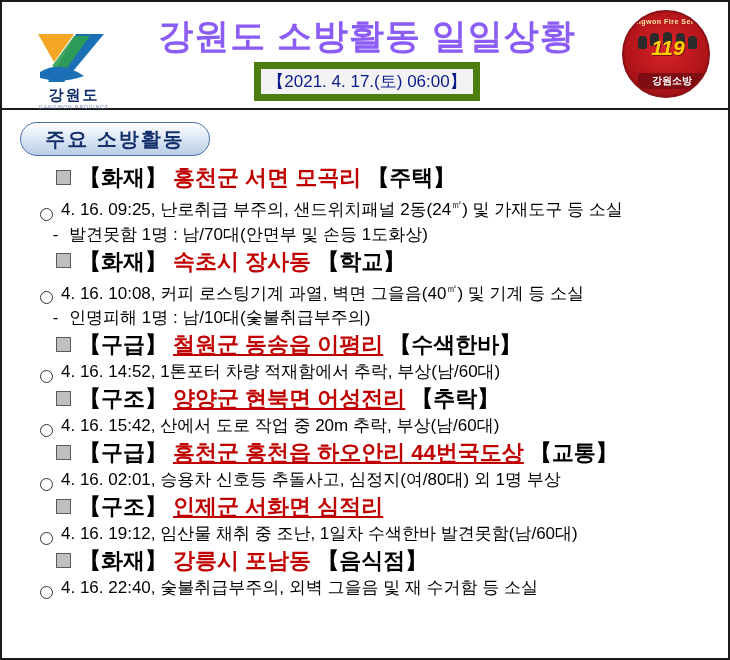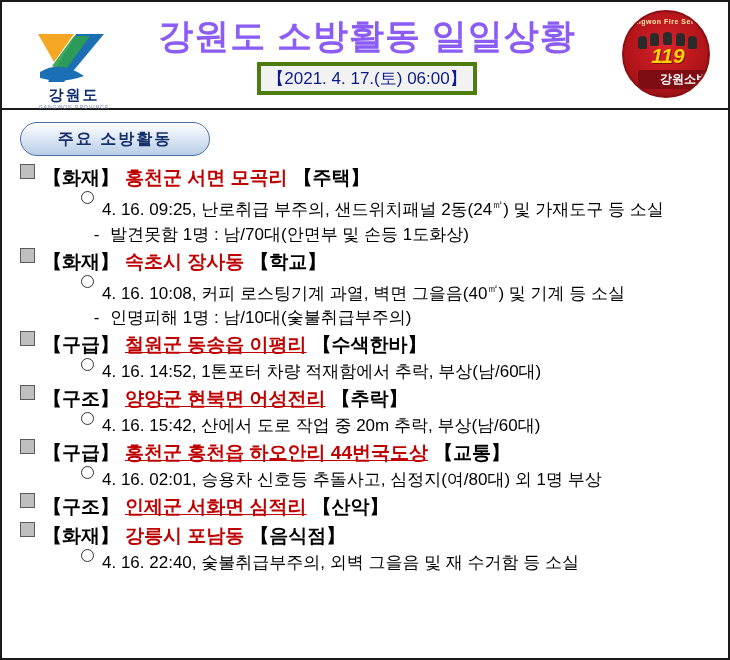--- a/index.html
+++ b/index.html
@@ -80,21 +80,21 @@
     line-height: 48px;
     color: #8b5cf6;
   }
   .doc-date {
     margin-top: 2px;
     display: inline-block;
     font-size: 17px;
     letter-spacing: 0px;
     color: #0a1a8c;
     padding: 1px 6px;
-    border: 4px solid #4d7c0f;
+    border: 7px solid #4d7c0f;
     background: #f2f2f2;
   }
 
   .logo-right {
     position: absolute;
     right: 14px;
     top: 8px;
     width: 92px;
     height: 92px;
   }
@@ -116,42 +116,42 @@
     left: 0;
     width: 88px;
     text-align: center;
     font-size: 7px;
     font-weight: bold;
     color: #ffe9a8;
     letter-spacing: 0.5px;
   }
   .badge-119 {
     position: absolute;
-    top: 32px;
+    top: 24px;
     left: 0;
     width: 88px;
     text-align: center;
     font-size: 21px;
     font-weight: bold;
     font-style: italic;
     color: #ffd300;
     text-shadow: 1px 1px 0 #7a0c10;
   }
   .badge-bottom {
     position: absolute;
     bottom: 7px;
     left: 14px;
     width: 60px;
     text-align: center;
-    font-size: 12px;
+    font-size: 10px;
     font-weight: bold;
     color: #ffffff;
     background: #7d0d12;
     border-radius: 2px;
-    padding: 1px 16px;
+    padding: 1px 4px;
   }
   .badge-figs {
     position: absolute;
     top: 20px;
     left: 12px;
     width: 64px;
     height: 20px;
   }
   .badge-figs span {
     position: absolute;
@@ -176,41 +176,42 @@
   }
   .section-title {
     position: absolute;
     inset: 0;
     border: 1px solid #4a6fa5;
     border-radius: 17px;
     background: linear-gradient(to bottom, #ffffff 0%, #dfe9f6 45%, #b8cde6 100%);
     display: flex;
     align-items: center;
     justify-content: center;
-    font-size: 16px;
+    font-size: 20px;
     font-weight: bold;
     color: #16306b;
     letter-spacing: 2px;
   }
 
   
   .content {
     padding: 2px 0 0 0;
   }
   .entry {
     margin: 0 0 1px 0;
   }
   .entry-head {
     display: flex;
-    align-items: flex-start;
+    align-items: center;
     padding: 1px 0 1px 18px;
-    font-size: 19px;
+    font-size: 22px;
     font-weight: bold;
     line-height: 26px;
     white-space: nowrap;
+    margin-left: 36px;
   }
   .sq-bullet {
     display: inline-block;
     width: 13px;
     height: 13px;
     margin-right: 8px;
     background: #bfbfbf;
     border: 1px solid #5a5a5a;
     position: relative;
     top: -1px;
@@ -227,26 +228,25 @@
   .place.underline {
     text-decoration: underline;
   }
   .kind {
     color: #000;
     font-family: Liberation Serif, serif;
   }
 
   .entry-line {
     display: flex;
-    align-items: flex-start;
+    align-items: flex-end;
     padding: 0 0 0 38px;
     font-size: 17px;
     line-height: 25px;
     white-space: nowrap;
-    margin-left: 41px;
   }
   .circ-bullet {
     display: inline-block;
     width: 11px;
     height: 11px;
     border: 1.5px solid #333;
     border-radius: 50%;
     margin-right: 8px;
     flex: none;
     position: relative;
@@ -377,21 +377,24 @@
         <div class="entry-line">
           <span class="circ-bullet"></span>
           <span>4. 16. 02:01, 승용차 신호등 추돌사고, 심정지(여/80대) 외 1명 부상</span>
         </div>
       </div>
       <div class="entry">
         <div class="entry-head">
           <span class="sq-bullet"></span>
           <span class="cat">【구조】</span>
           <span class="place underline">인제군 서화면 심적리</span>
-          <span class="kind">【산악】</span>
+        </div>
+        <div class="entry-line">
+          <span class="circ-bullet"></span>
+          <span>4. 16. 19:12, 임산물 채취 중 조난, 1일차 수색한바 발견못함(남/60대)</span>
         </div>
       </div>
       <div class="entry">
         <div class="entry-head">
           <span class="sq-bullet"></span>
           <span class="cat">【화재】</span>
           <span class="place">강릉시 포남동</span>
           <span class="kind">【음식점】</span>
         </div>
         <div class="entry-line">

